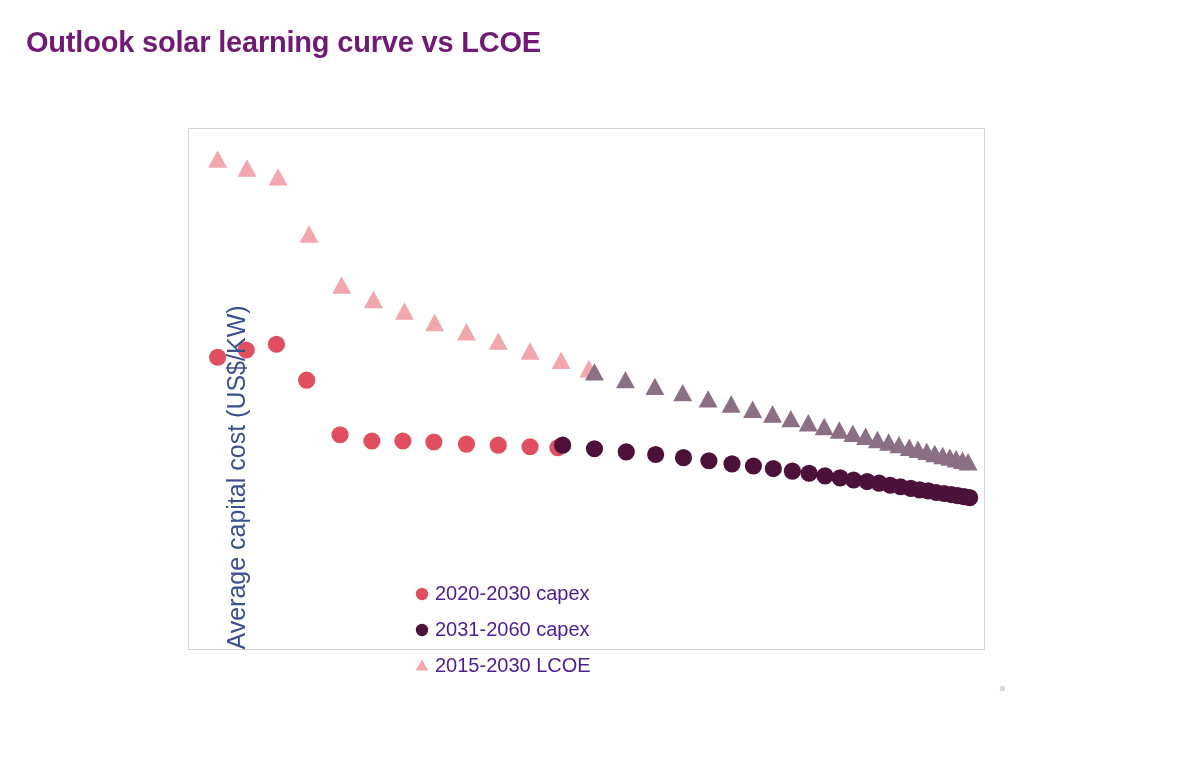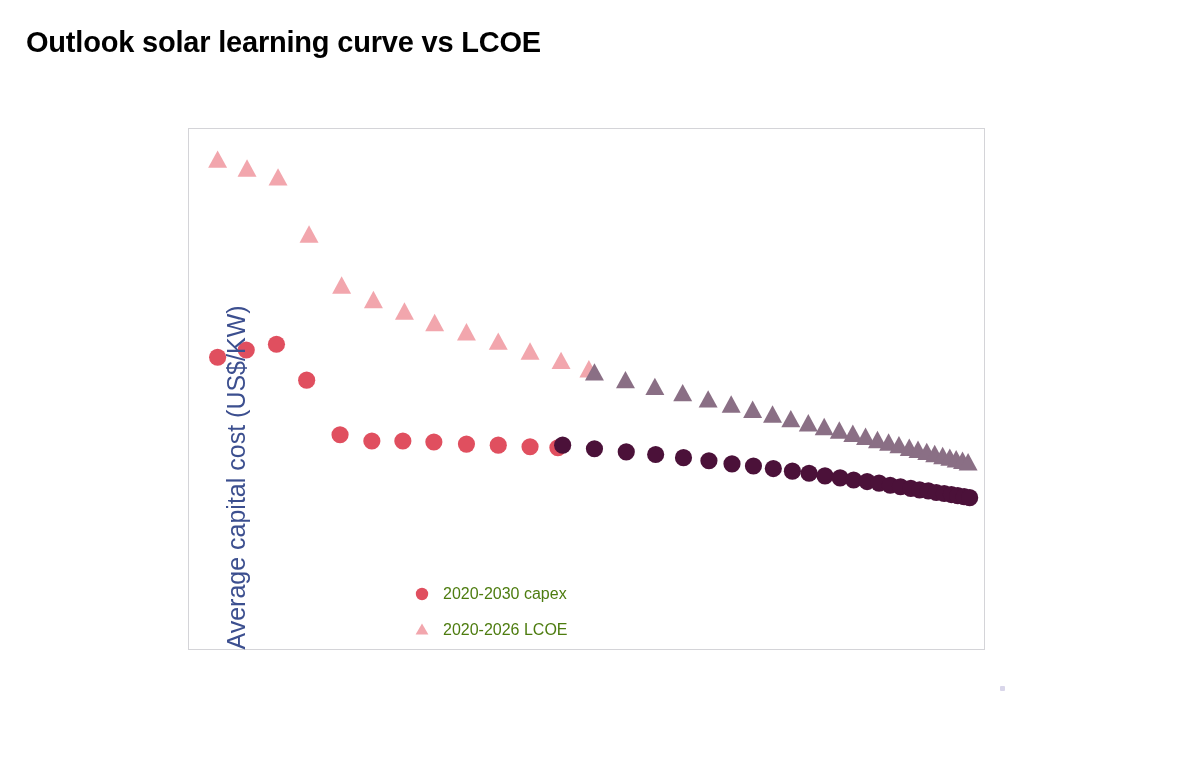--- a/index.html
+++ b/index.html
@@ -15,21 +15,21 @@
     font-family: "Liberation Sans", sans-serif;
     background: #ffffff;
   }
 
   #chart-title {
     position: absolute;
     left: 26px;
     top: 26px;
     font-size: 29px;
     font-weight: bold;
-    color: #000000;
+    color: #701a75;
     letter-spacing: -0.2px;
     white-space: nowrap;
   }
 
   #plot-frame {
     position: absolute;
     left: 188px;
     top: 128px;
     width: 797px;
     height: 522px;
@@ -83,24 +83,24 @@
   .legend-marker {
     width: 22px;
     height: 22px;
     display: flex;
     align-items: center;
     justify-content: center;
     flex: 0 0 22px;
   }
 
   .legend-label {
-    font-size: 16px;
-    color: #4d7c0f;
+    font-size: 20px;
+    color: #4c1d95;
     white-space: nowrap;
-    margin-left: 10px;
+    margin-left: 2px;
   }
 
   #stray-dot {
     position: absolute;
     left: 1000px;
     top: 686px;
     width: 5px;
     height: 5px;
     background: #d9d6ea;
     border-radius: 1px;
@@ -209,22 +209,30 @@
         <span class="legend-marker">
           <svg width="22" height="22" viewBox="0 0 22 22">
             <circle cx="11" cy="11" r="6.2" fill="#e04f5f"></circle>
           </svg>
         </span>
         <span class="legend-label">2020-2030 capex</span>
       </div>
       <div class="legend-item">
         <span class="legend-marker">
           <svg width="22" height="22" viewBox="0 0 22 22">
+            <circle cx="11" cy="11" r="6.2" fill="#4b1139"></circle>
+          </svg>
+        </span>
+        <span class="legend-label">2031-2060 capex</span>
+      </div>
+      <div class="legend-item">
+        <span class="legend-marker">
+          <svg width="22" height="22" viewBox="0 0 22 22">
             <polygon points="11,4.5 4.6,15.5 17.4,15.5" fill="#f2a6ad"></polygon>
           </svg>
         </span>
-        <span class="legend-label">2020-2026 LCOE</span>
+        <span class="legend-label">2015-2030 LCOE</span>
       </div>
     </div>
 
 </div>
 
 <div id="stray-dot"></div>
 
 </body></html>

